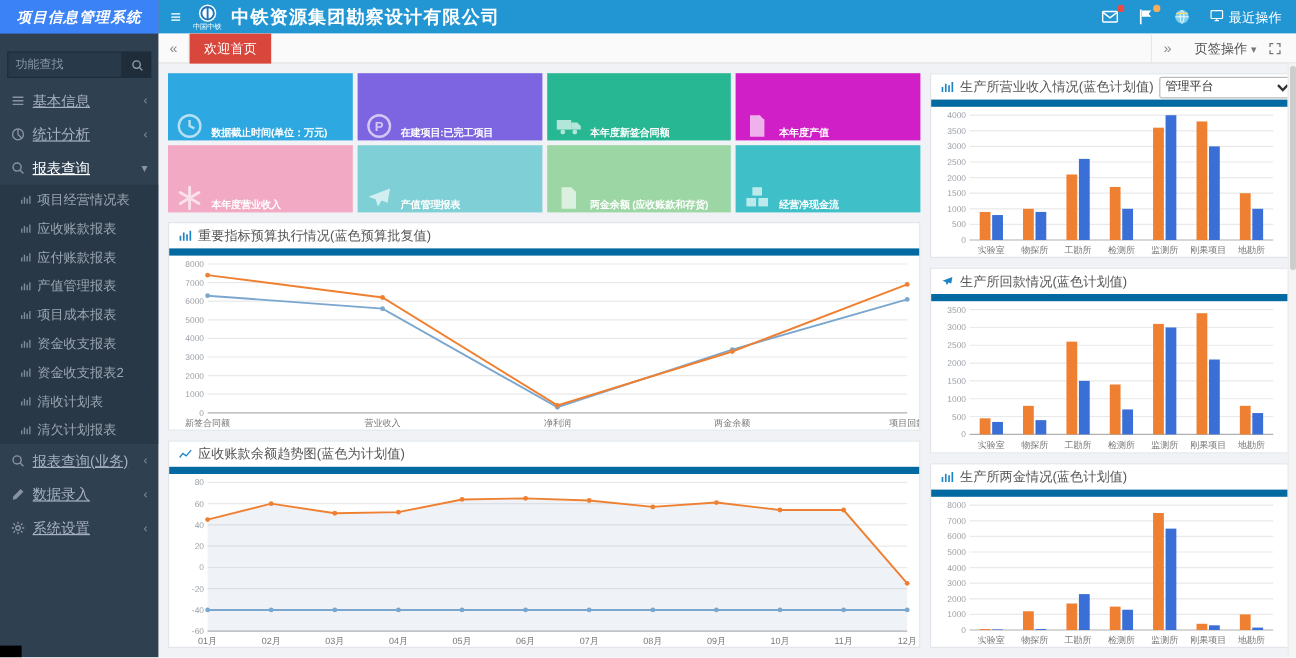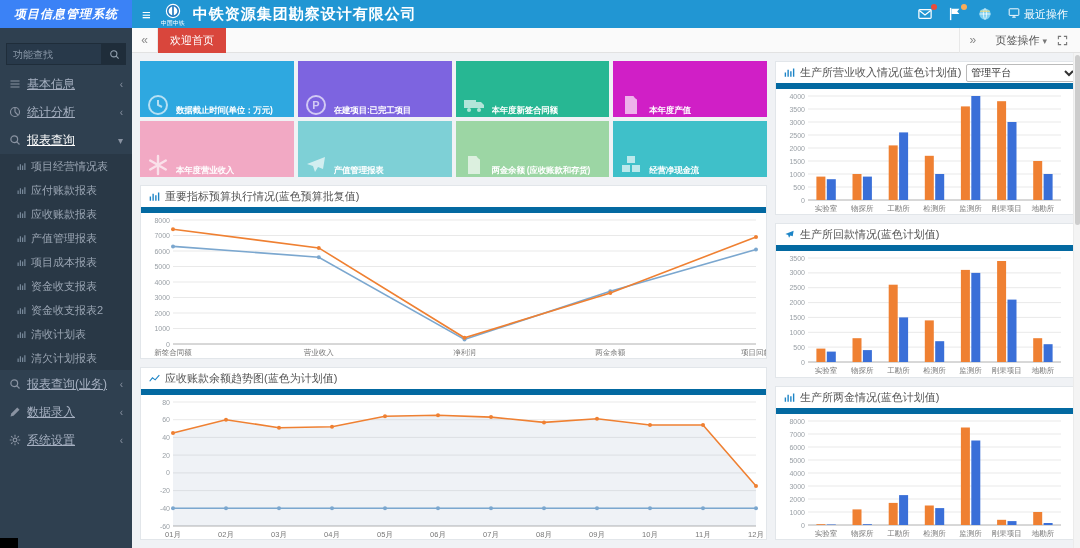--- a/index.html
+++ b/index.html
@@ -137,29 +137,29 @@
             </svg>
           </span>
           <span>项目经营情况表</span>
         </div>
         <div class="sub-item">
           <span class="icon sub-ic">
             <svg viewBox="0 0 16 16">
               <path d="M2 14V8M6 14V4M10 14V6M14 14V2" stroke="currentColor" stroke-width="2"></path>
             </svg>
           </span>
+          <span>应收账款报表</span>
+        </div>
+        <div class="sub-item">
+          <span class="icon sub-ic">
+            <svg viewBox="0 0 16 16">
+              <path d="M2 14V8M6 14V4M10 14V6M14 14V2" stroke="currentColor" stroke-width="2"></path>
+            </svg>
+          </span>
           <span>应付账款报表</span>
-        </div>
-        <div class="sub-item">
-          <span class="icon sub-ic">
-            <svg viewBox="0 0 16 16">
-              <path d="M2 14V8M6 14V4M10 14V6M14 14V2" stroke="currentColor" stroke-width="2"></path>
-            </svg>
-          </span>
-          <span>应收账款报表</span>
         </div>
         <div class="sub-item">
           <span class="icon sub-ic">
             <svg viewBox="0 0 16 16">
               <path d="M2 14V8M6 14V4M10 14V6M14 14V2" stroke="currentColor" stroke-width="2"></path>
             </svg>
           </span>
           <span>产值管理报表</span>
         </div>
         <div class="sub-item">

